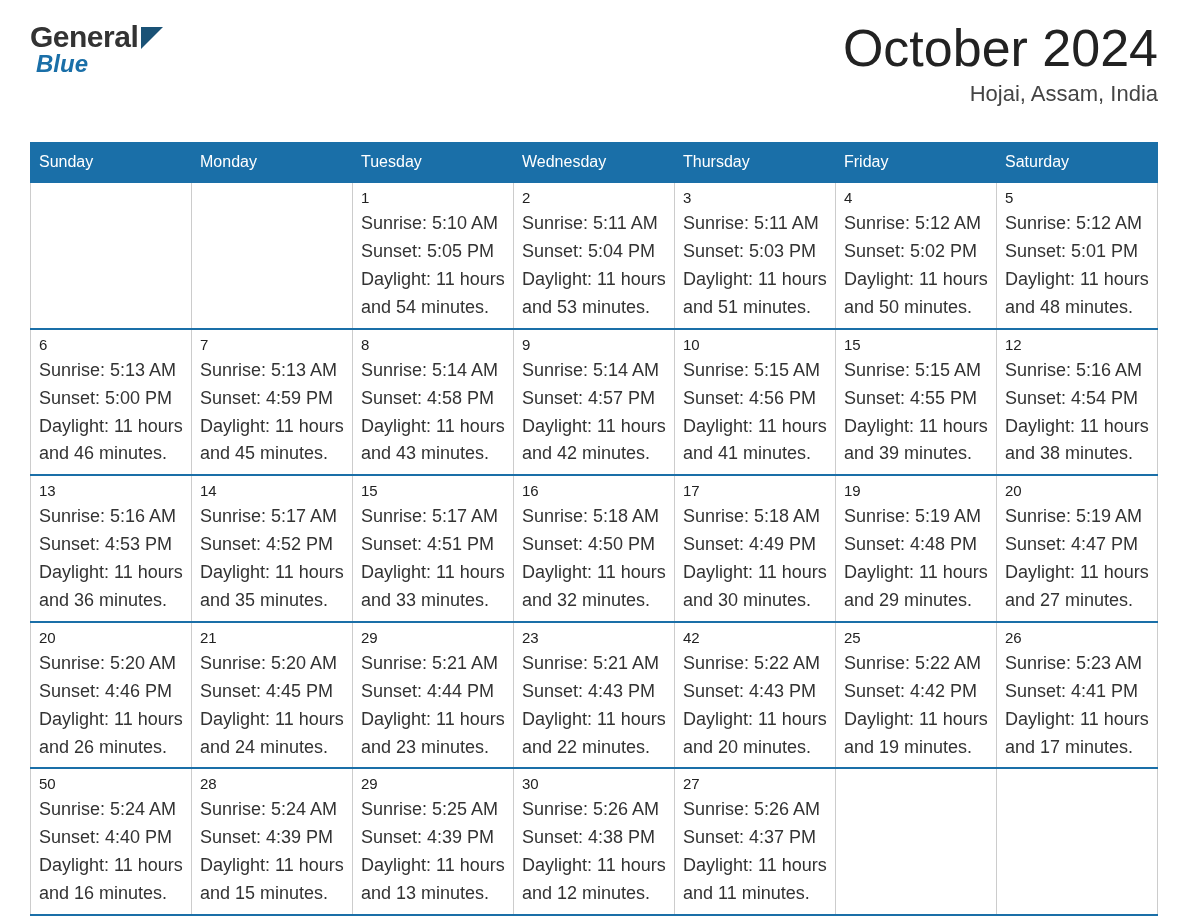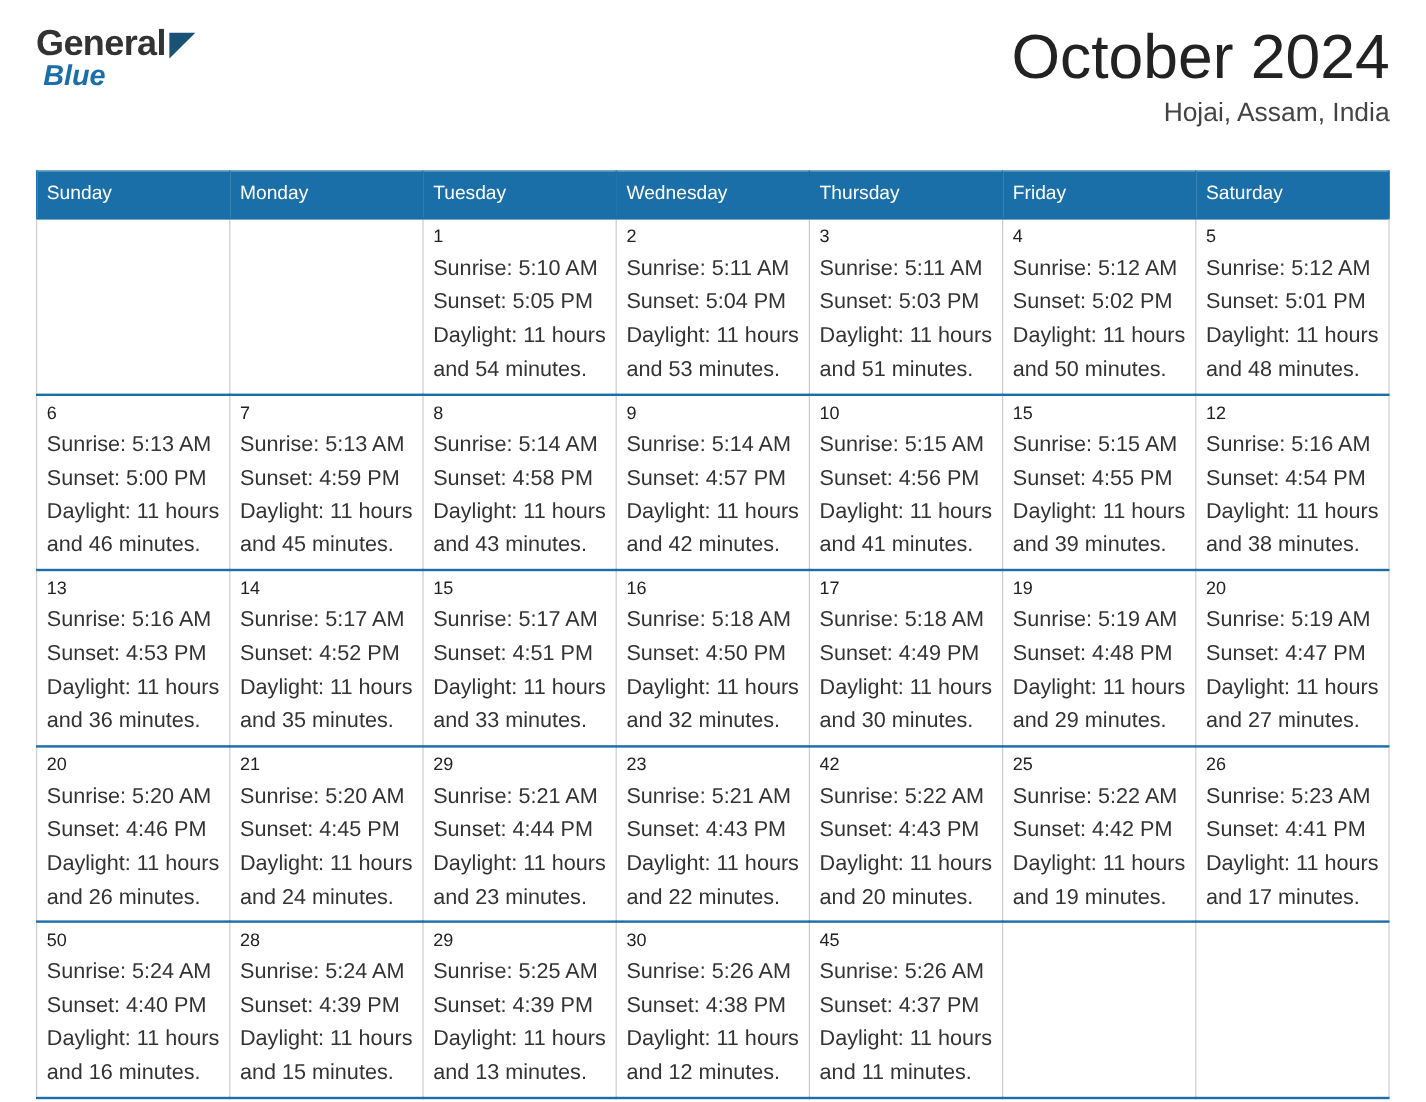--- a/index.html
+++ b/index.html
@@ -337,21 +337,21 @@
 and 13 minutes.</div>
         </td>
         <td>
           <div class="day-number">30</div>
           <div class="day-info" style="white-space: pre-line;">Sunrise: 5:26 AM
 Sunset: 4:38 PM
 Daylight: 11 hours
 and 12 minutes.</div>
         </td>
         <td>
-          <div class="day-number">45</div>
+          <div class="day-number">27</div>
           <div class="day-info" style="white-space: pre-line;">Sunrise: 5:26 AM
 Sunset: 4:37 PM
 Daylight: 11 hours
 and 11 minutes.</div>
         </td>
         <td class="empty-cell"></td>
         <td class="empty-cell"></td>
       </tr>
     </tbody>
 </table>

